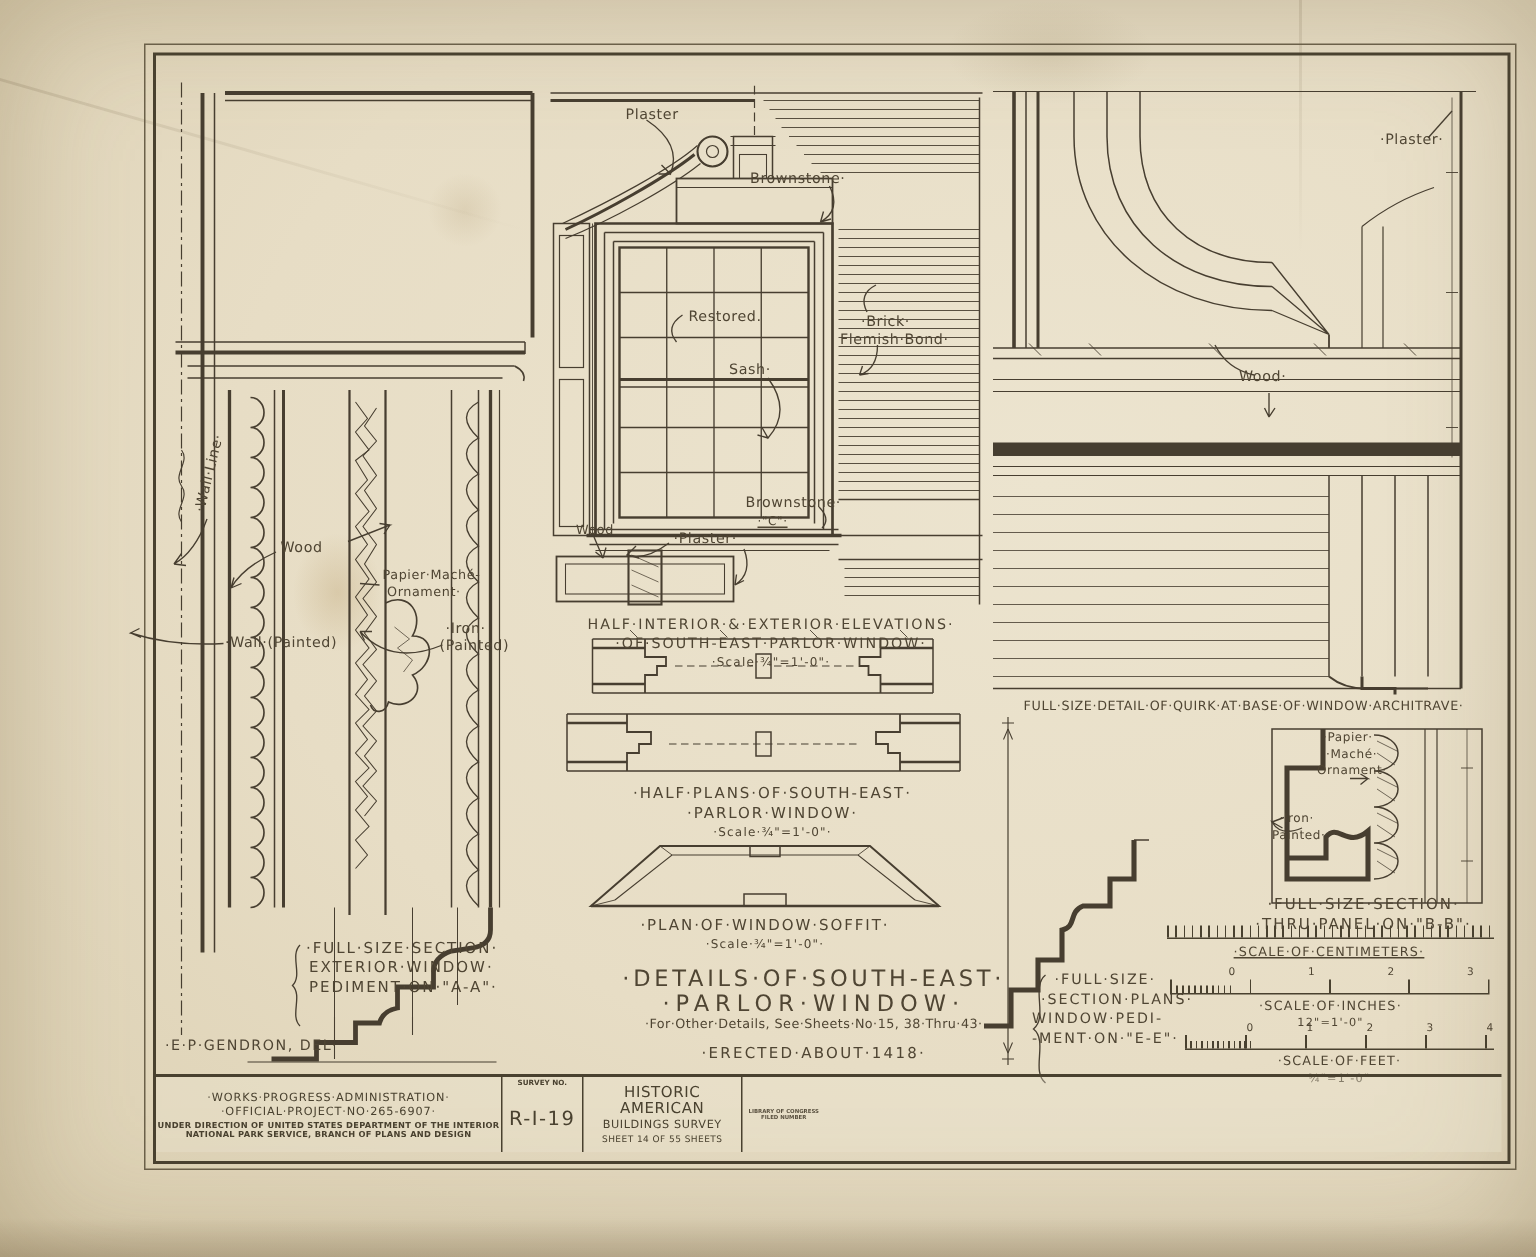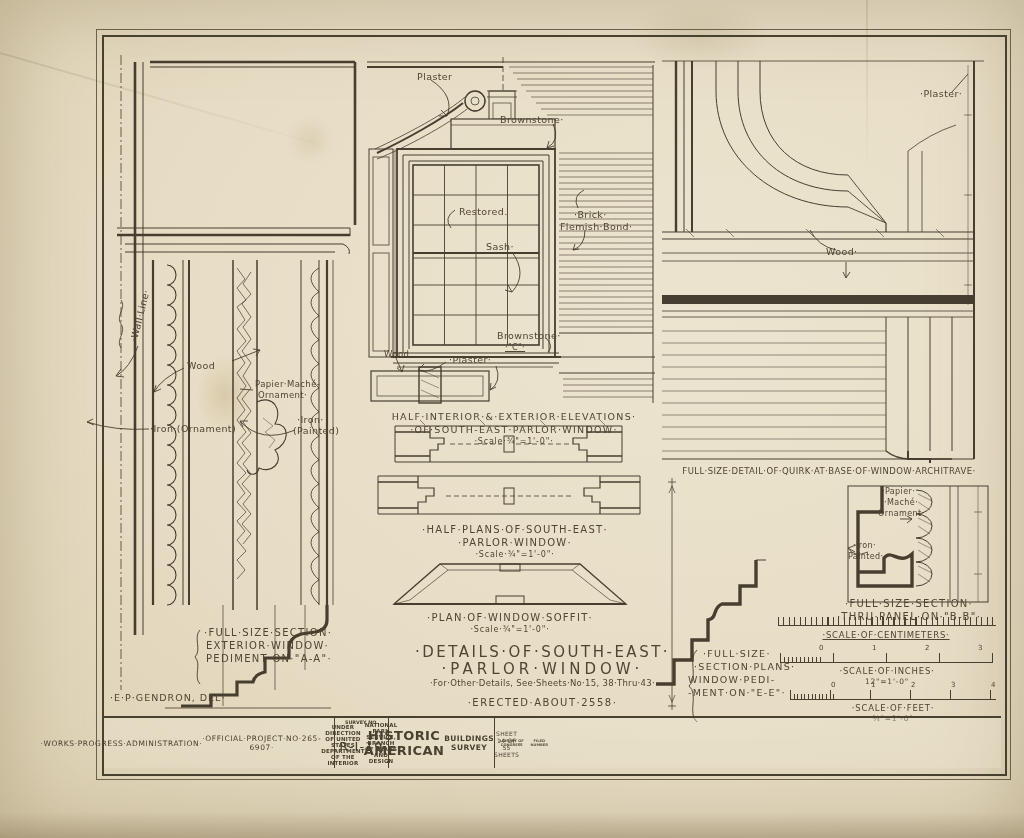--- a/index.html
+++ b/index.html
@@ -17,21 +17,21 @@
   .lbl{position:absolute;white-space:nowrap;color:#4f4533;}
   .ann{font-size:9.5px;letter-spacing:.4px;}
   .cap{font-size:10px;letter-spacing:1.3px;}
   .capc{text-align:center;}
   .scl{font-size:8.5px;letter-spacing:.8px;text-align:center;}
   .big{font-size:15px;letter-spacing:2.5px;text-align:center;}
   .ruler{position:absolute;border-bottom:1.2px solid #49412f;}
   .tb{position:absolute;left:104px;top:716px;width:897px;height:52px;border-top:2px solid #49412f;display:flex;box-sizing:border-box;background:rgba(236,228,208,.35);}
   .tb .col{box-sizing:border-box;position:relative;}
   .tb .div{border-left:1.6px solid #49412f;}
-  .tbc{display:flex;flex-direction:row;align-items:center;justify-content:center;text-align:center;}
+  .tbc{display:flex;flex-direction:column;align-items:center;justify-content:center;text-align:center;}
   .tiny{font-size:5.5px;font-weight:bold;letter-spacing:.2px;}
 </style>
 </head>
 <body>
 
 <div class="sheet">
 
   <div class="stain" style="left:195px;top:355px;width:60px;height:80px;background:radial-gradient(ellipse,rgba(150,110,40,.18),rgba(150,110,40,0) 70%);"></div>
   <div class="stain" style="left:630px;top:0;width:140px;height:70px;background:radial-gradient(ellipse,rgba(125,105,60,.13),rgba(125,105,60,0) 70%);"></div>
   <div class="stain" style="left:285px;top:115px;width:50px;height:50px;background:radial-gradient(ellipse,rgba(140,110,60,.12),rgba(140,110,60,0) 70%);"></div>
@@ -216,21 +216,21 @@
     <path d="M900,519 l12,0 l-5,-3 m5,3 l-5,4" stroke-width=".9"></path>
     <path d="M868,552 q-14,6 -20,-4 l7,4 m-7,-4 l8,-3" stroke-width=".9"></path>
     <path d="M697,650 c-10,8 2,28 -8,36 c10,8 -2,28 8,36" stroke-width=".9"></path>
     <path d="M200,630 c-7,7 2,20 -5,27 c7,7 -2,20 5,27" stroke-width=".9"></path>
   </svg>
 
   <span class="lbl ann" style="left:128px;top:340px;transform:rotate(-76deg);transform-origin:left top;">·Wall·Line·</span>
   <span class="lbl ann" style="left:187px;top:360px;">Wood</span>
   <span class="lbl ann" style="left:255px;top:379px;font-size:8.5px;">Papier·Maché-</span>
   <span class="lbl ann" style="left:258px;top:390px;font-size:8.5px;">Ornament·</span>
-  <span class="lbl ann" style="left:150px;top:423px;">·Iron·(Ornament)</span>
+  <span class="lbl ann" style="left:150px;top:423px;">·Wall·(Painted)</span>
   <span class="lbl ann" style="left:297px;top:414px;">·Iron·</span>
   <span class="lbl ann" style="left:293px;top:425px;">(Painted)</span>
   <span class="lbl cap" style="left:204px;top:627px;">·FULL·SIZE·SECTION·</span>
   <span class="lbl cap" style="left:206px;top:640px;">EXTERIOR·WINDOW·</span>
   <span class="lbl cap" style="left:206px;top:653px;">PEDIMENT·ON·"A-A"·</span>
   <span class="lbl ann" style="left:110px;top:692px;letter-spacing:1px;">·E·P·GENDRON, DEL·</span>
 
   <span class="lbl ann" style="left:417px;top:71px;">Plaster</span>
   <span class="lbl ann" style="left:500px;top:114px;">Brownstone·</span>
   <span class="lbl ann" style="left:459px;top:206px;">Restored.</span>
@@ -247,21 +247,21 @@
 
   <span class="lbl cap capc" style="left:375px;top:524px;width:280px;">·HALF·PLANS·OF·SOUTH-EAST·</span>
   <span class="lbl cap capc" style="left:375px;top:537px;width:280px;">·PARLOR·WINDOW·</span>
   <span class="lbl scl" style="left:375px;top:550px;width:280px;font-size:8px;">·Scale·¾"=1'-0"·</span>
   <span class="lbl cap capc" style="left:385px;top:612px;width:250px;">·PLAN·OF·WINDOW·SOFFIT·</span>
   <span class="lbl scl" style="left:385px;top:625px;width:250px;font-size:8px;">·Scale·¾"=1'-0"·</span>
 
   <span class="lbl big" style="left:385px;top:643px;width:315px;">·DETAILS·OF·SOUTH-EAST·</span>
   <span class="lbl big" style="left:385px;top:660px;width:315px;letter-spacing:4px;">·PARLOR·WINDOW·</span>
   <span class="lbl capc" style="left:385px;top:678px;width:315px;font-size:8.5px;letter-spacing:.3px;text-align:center;">·For·Other·Details, See·Sheets·No·15, 38·Thru·43·</span>
-  <span class="lbl capc" style="left:385px;top:697px;width:315px;font-size:10px;letter-spacing:1.5px;text-align:center;">·ERECTED·ABOUT·2558·</span>
+  <span class="lbl capc" style="left:385px;top:697px;width:315px;font-size:10px;letter-spacing:1.5px;text-align:center;">·ERECTED·ABOUT·1418·</span>
 
   <span class="lbl ann" style="left:920px;top:88px;">·Plaster·</span>
   <span class="lbl ann" style="left:826px;top:246px;">Wood·</span>
   <span class="lbl capc" style="left:664px;top:466px;width:330px;font-size:8.5px;letter-spacing:.4px;text-align:center;">FULL·SIZE·DETAIL·OF·QUIRK·AT·BASE·OF·WINDOW·ARCHITRAVE·</span>
   <span class="lbl ann" style="left:882px;top:487px;font-size:8px;">·Papier·</span>
   <span class="lbl ann" style="left:884px;top:498px;font-size:8px;">·Maché·</span>
   <span class="lbl ann" style="left:878px;top:509px;font-size:8px;">Ornament·</span>
   <span class="lbl ann" style="left:853px;top:541px;font-size:8px;">·Iron·</span>
   <span class="lbl ann" style="left:848px;top:552px;font-size:8px;">Painted·</span>
   <span class="lbl cap capc" style="left:820px;top:598px;width:178px;">·FULL·SIZE·SECTION·</span>
@@ -298,22 +298,22 @@
       <span class="lbl2" style="font-size:7.5px;letter-spacing:.6px;">·WORKS·PROGRESS·ADMINISTRATION·</span>
       <span style="font-size:7.5px;letter-spacing:.6px;">·OFFICIAL·PROJECT·NO·265-6907·</span>
       <span class="tiny" style="margin-top:3px;">UNDER DIRECTION OF UNITED STATES DEPARTMENT OF THE INTERIOR</span>
       <span class="tiny">NATIONAL PARK SERVICE, BRANCH OF PLANS AND DESIGN</span>
     </div>
     <div class="col div tbc" style="width:54px;">
       <span style="font-size:4.8px;font-weight:bold;position:absolute;top:2px;left:0;right:0;">SURVEY NO.</span>
       <span style="font-size:13px;letter-spacing:1px;margin-top:6px;">R-I-19</span>
     </div>
     <div class="col div tbc" style="width:106px;">
-      <span style="font-size:13px;font-weight:bold;letter-spacing:.4px;">HISTORIC AMERICAN</span>
-      <span style="font-size:7.5px;font-weight:bold;letter-spacing:.4px;">BUILDINGS SURVEY</span>
+      <span style="font-size:10px;font-weight:normal;letter-spacing:.4px;">HISTORIC AMERICAN</span>
+      <span style="font-size:7.5px;font-weight:normal;letter-spacing:.4px;">BUILDINGS SURVEY</span>
       <span style="font-size:6px;letter-spacing:.3px;margin-top:2px;">SHEET 14 OF 55 SHEETS</span>
     </div>
     <div class="col div tbc" style="width:56px;">
       <span style="font-size:3.6px;font-weight:bold;color:#5a5140;">LIBRARY OF CONGRESS</span>
       <span style="font-size:3.6px;font-weight:bold;color:#5a5140;">FILED NUMBER</span>
     </div>
   </div>
 
 </div>
 

